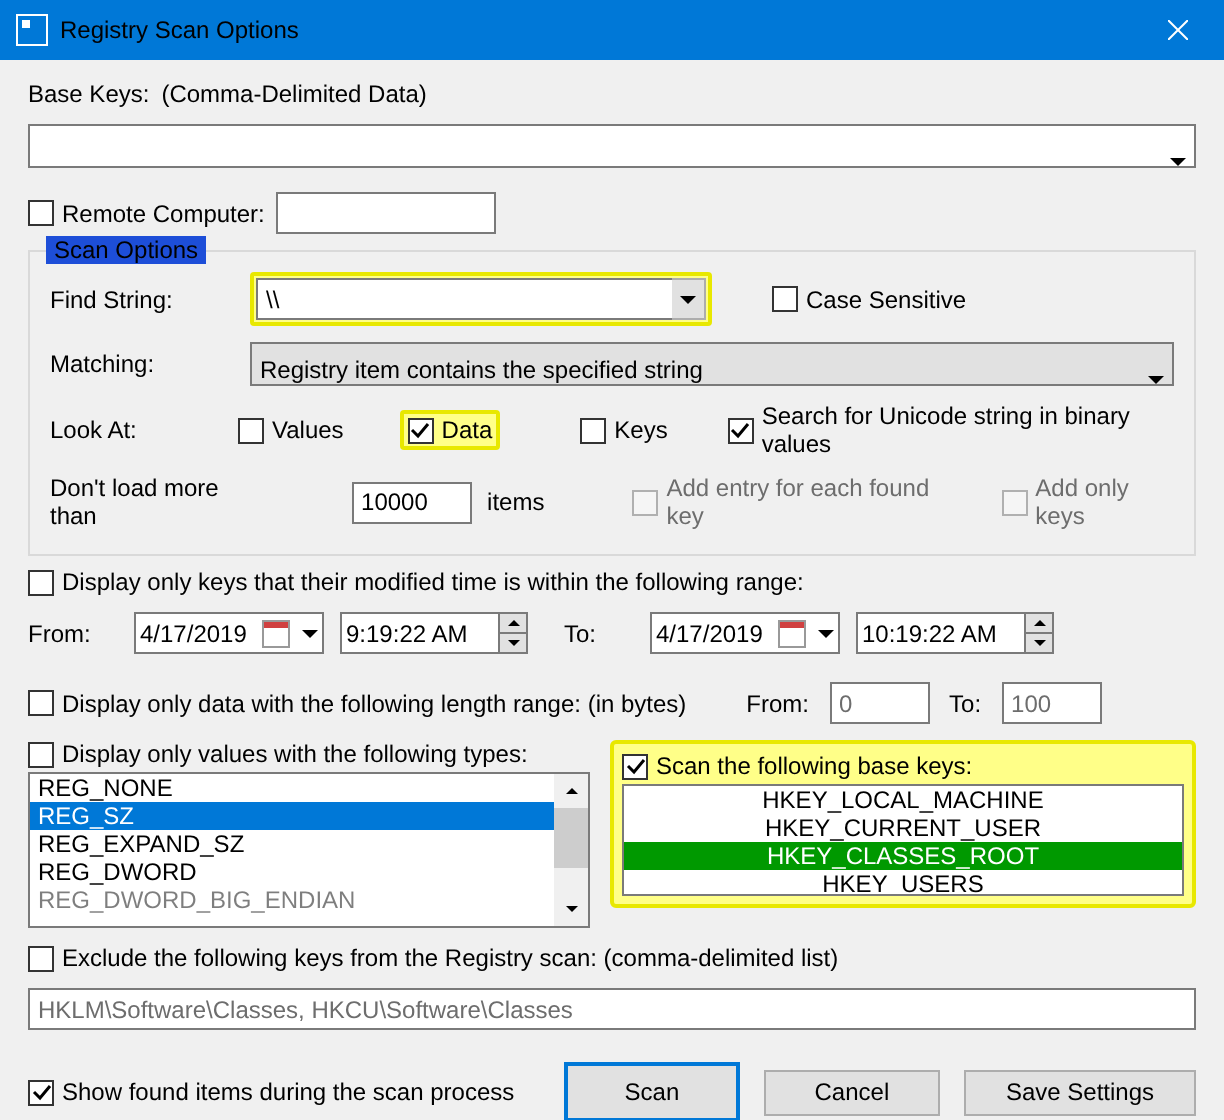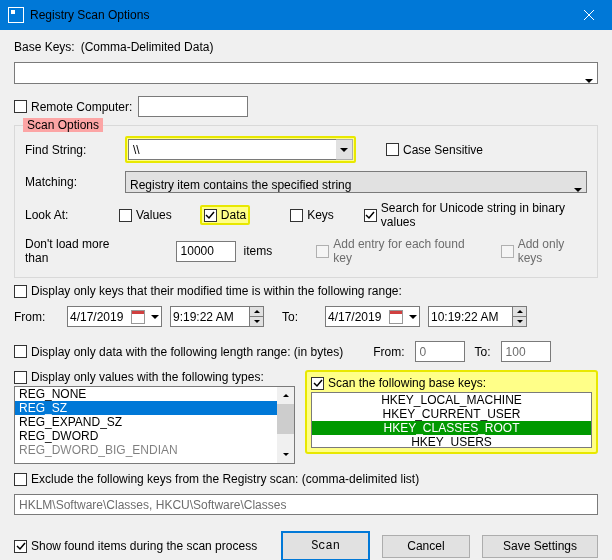--- a/index.html
+++ b/index.html
@@ -21,40 +21,40 @@
 .dropbtn { width: 17px; height: 21px; border: 1px solid #adadad; border-left: none; background: #e1e1e1; display: flex; align-items: center; justify-content: center; }
 .dropbtn span { width: 0; height: 0; border-left: 4px solid transparent; border-right: 4px solid transparent; border-top: 4px solid #000; }
 .chk { display: flex; align-items: center; gap: 4px; }
 .chkbox { width: 13px; height: 13px; border: 1px solid #333; background: #fff; display: inline-flex; align-items: center; justify-content: center; flex-shrink: 0; }
 .chkbox.disabled { border-color: #b0b0b0; background: #f5f5f5; }
 .chk .dis { color: #6d6d6d; }
 .chkbox svg { display: none; }
 .chkbox.checked svg { display: block; }
 .hl-yellow { background: #ffff88; border: 2px solid #e8e800; padding: 1px 2px; border-radius: 2px; }
 .fieldset { border: 1px solid #d9d9d9; padding: 10px 10px 4px; position: relative; margin-bottom: 6px; }
-.fieldset > legend { position: absolute; top: -8px; left: 8px; background: #fca5a5; padding: 0 4px; }
+.fieldset > legend { position: absolute; top: -8px; left: 8px; background: #1d4ed8; padding: 0 4px; }
 .datetime { border: 1px solid #7a7a7a; background: #fff; height: 21px; display: flex; align-items: center; padding: 0 2px; gap: 2px; }
 .dt-cal { width: 14px; height: 14px; border: 1px solid #999; position: relative; margin-left: auto; }
 .dt-cal::before { content: ""; position: absolute; top: 0; left: 0; right: 0; height: 3px; background: #d04040; }
 .dt-arrow { width: 0; height: 0; border-left: 4px solid transparent; border-right: 4px solid transparent; border-top: 4px solid #000; margin-left: 4px; }
 .spinner { display: flex; flex-direction: column; width: 14px; height: 21px; border: 1px solid #7a7a7a; border-left: none; }
 .spinner div { flex: 1; background: #e1e1e1; display: flex; align-items: center; justify-content: center; }
 .spinner div:first-child { border-bottom: 1px solid #7a7a7a; }
 .sp-up { width: 0; height: 0; border-left: 3px solid transparent; border-right: 3px solid transparent; border-bottom: 3px solid #000; }
 .sp-dn { width: 0; height: 0; border-left: 3px solid transparent; border-right: 3px solid transparent; border-top: 3px solid #000; }
 .listbox { border: 1px solid #7a7a7a; background: #fff; height: 78px; position: relative; overflow: hidden; }
 .listbox .item { padding: 0 4px; height: 14px; line-height: 14px; }
 .listbox .item.sel { background: #0078d7; color: #fff; }
 .listbox .item.sel-green { background: #009900; color: #ffffff; }
 .listbox .sb { position: absolute; right: 0; top: 0; bottom: 0; width: 17px; background: #f0f0f0; display: flex; flex-direction: column; }
 .listbox .sb .btn { height: 17px; background: #f0f0f0; display: flex; align-items: center; justify-content: center; }
 .listbox .sb .track { flex: 1; background: #f0f0f0; position: relative; }
 .listbox .sb .thumb { position: absolute; left: 0; right: 0; top: 0; height: 30px; background: #cdcdcd; }
 .btn-std { height: 23px; border: 1px solid #adadad; background: #e1e1e1; padding: 0 20px; cursor: pointer; display: inline-flex; align-items: center; justify-content: center; min-width: 88px; }
-.btn-std.primary { border: 2px solid #0078d7; padding: 13px 28px; font-family: Liberation Mono, monospace; }
+.btn-std.primary { border: 2px solid #0078d7; padding: 13px 28px; }
 .yellow-panel { background: #ffff88; border: 2px solid #e8e800; padding: 4px; border-radius: 3px; text-align: center; }
 </style>
 </head>
 <body>
 
 <div class="titlebar">
   <span class="icon"></span>
   <span class="title">Registry Scan Options</span>
   <div class="close">
     <svg width="10" height="10" viewBox="0 0 10 10">

